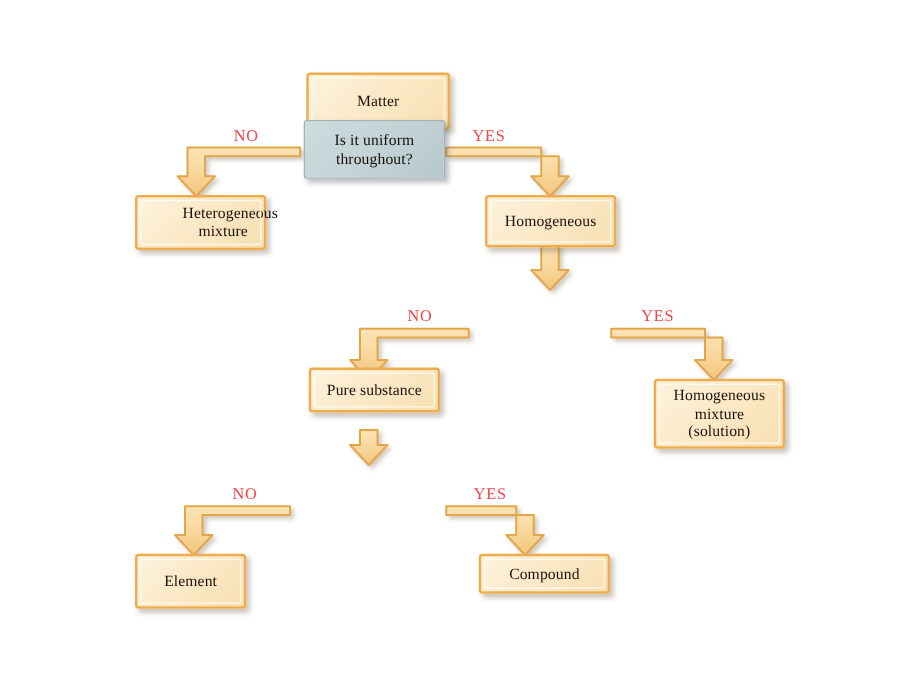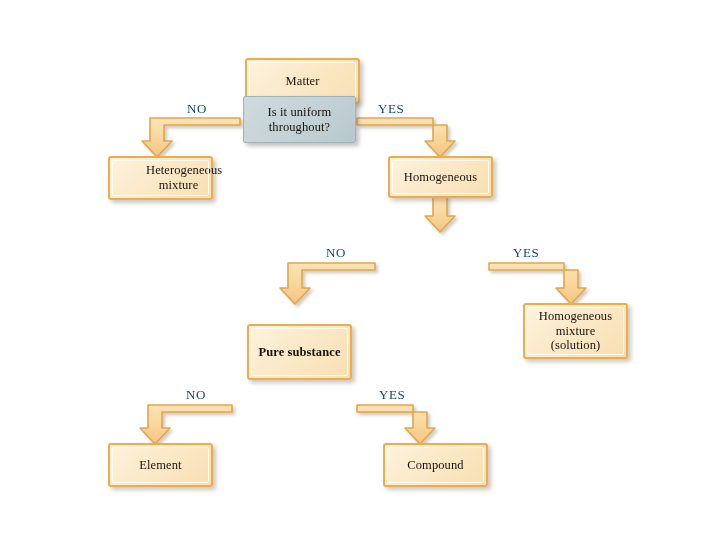--- a/index.html
+++ b/index.html
@@ -67,21 +67,21 @@
     box-shadow: 3px 3px 4px rgba(110, 118, 120, 0.45);
   }
   .node.decision .node-label {
     color: #15100a;
   }
   
   .branch-label {
     position: absolute;
     z-index: 6;
     font-size: 13px;
-    color: #0c4a6e;
+    color: #ef4444;
     letter-spacing: 0.6px;
     white-space: nowrap;
   }
 </style>
 </head>
 <body>
 
 <div id="stage">
 
   <svg id="arrow-layer" viewBox="0 0 720 540" width="720" height="540">
@@ -147,30 +147,30 @@
     <span class="node-label">Homogeneous</span>
   </div>
 
 
   <div class="node box" style="left:523px; top:303px; width:105px; height:56px;">
     <span class="node-label">Homogeneous
 mixture
 (solution)</span>
   </div>
 
-  <div class="node box" style="left:247px; top:324px; width:105px; height:56px;font-weight:bold;">
+  <div class="node box" style="left:247px; top:294px; width:105px; height:36px;">
     <span class="node-label">Pure substance</span>
   </div>
 
 
-  <div class="node box" style="left:108px; top:443px; width:105px; height:44px;">
+  <div class="node box" style="left:108px; top:443px; width:89px; height:44px;">
     <span class="node-label">Element</span>
   </div>
 
-  <div class="node box" style="left:383px; top:443px; width:105px; height:44px;">
+  <div class="node box" style="left:383px; top:443px; width:105px; height:32px;">
     <span class="node-label">Compound</span>
   </div>
 
   <div class="branch-label" style="left:187px; top:101px;">NO</div>
 
   <div class="branch-label" style="left:378px; top:101px;">YES</div>
 
   <div class="branch-label" style="left:326px; top:245px;">NO</div>
 
   <div class="branch-label" style="left:513px; top:245px;">YES</div>

